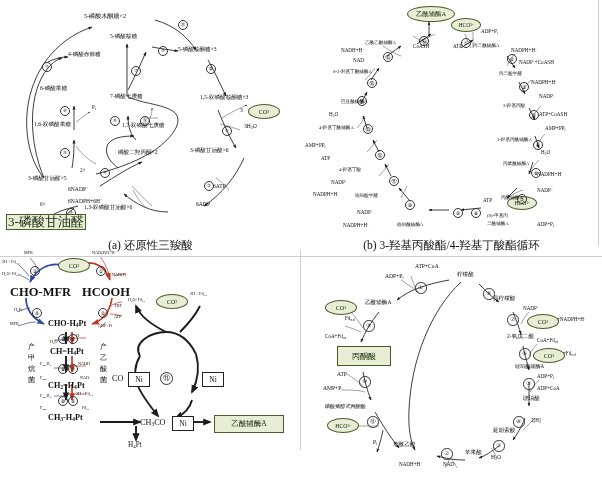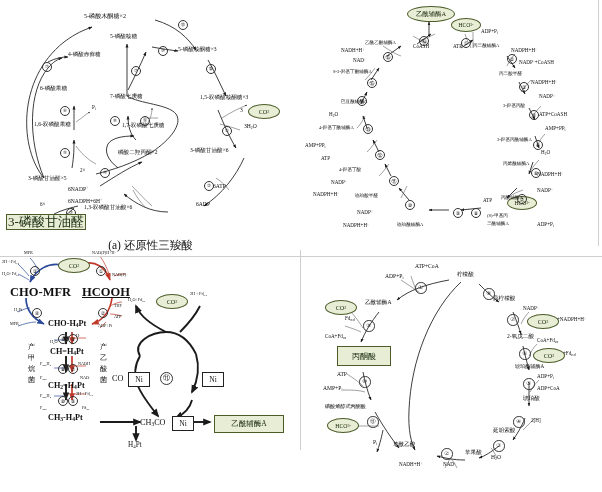--- a/index.html
+++ b/index.html
@@ -265,20 +265,21 @@
     <div class="stepnum sn8" style="left:170px;top:208px;">⑧</div>
     <div class="stepnum sn8" style="left:152px;top:208px;">⑨</div>
     <div class="stepnum sn8" style="left:104px;top:200px;">⑩</div>
     <div class="stepnum sn8" style="left:88px;top:176px;">⑪</div>
     <div class="stepnum sn8" style="left:74px;top:150px;">⑫</div>
     <div class="stepnum sn8" style="left:62px;top:124px;">⑬</div>
     <div class="stepnum sn8" style="left:56px;top:96px;">⑭</div>
     <div class="stepnum sn8" style="left:66px;top:78px;">⑮</div>
     <div class="stepnum sn8" style="left:82px;top:52px;">⑮</div>
 
+    <div class="caption" style="left:0;top:238px;width:301px;">(b) 3-羟基丙酸酯/4-羟基丁酸酯循环</div>
   </div>
 
   <div class="panel" style="left:0;top:236px;width:355px;height:242px;">
     <svg width="301" height="242">
       <defs>
         <marker id="chb" markerWidth="5" markerHeight="5" refX="4" refY="1.7" orient="auto">
             <path d="M0,0 L4.4,1.7 L0,3.4 z" fill="#2b4a9b"></path>
           </marker>
         <marker id="chr" markerWidth="5" markerHeight="5" refX="4" refY="1.7" orient="auto">
             <path d="M0,0 L4.4,1.7 L0,3.4 z" fill="#c0392b"></path>
@@ -335,21 +336,21 @@
 
     <div class="oval" style="left:58px;top:22px;width:30px;height:13px;font-size:6.2px;">CO<sub>2</sub></div>
     <div class="oval" style="left:156px;top:58px;width:30px;height:13px;font-size:6.2px;">CO<sub>2</sub></div>
 
     <div class="lb t4" style="left:24px;top:15px;">MFR</div>
     <div class="lb t4" style="left:2px;top:24px;">2H<sup>+</sup>+Fd<sub>red</sub></div>
     <div class="lb t4" style="left:2px;top:36px;">H<sub>2</sub>O+Fd<sub>ox</sub></div>
     <div class="lb t4" style="left:92px;top:15px;">NAD(P)H+H<sup>+</sup></div>
     <div class="lb t4" style="left:112px;top:37px;">NAD(P)<sup>+</sup></div>
     <div class="lb t12 bold" style="left:10px;top:50px;">CHO-MFR</div>
-    <div class="lb t12 bold" style="left:82px;top:50px;text-decoration:underline;">HCOOH</div>
+    <div class="lb t12 bold" style="left:82px;top:50px;">HCOOH</div>
     <div class="lb t4" style="left:14px;top:72px;">H<sub>4</sub>Pt</div>
     <div class="lb t4" style="left:10px;top:86px;">MFR</div>
     <div class="lb t4" style="left:114px;top:68px;">THF</div>
     <div class="lb t4" style="left:114px;top:79px;">ATP</div>
     <div class="lb t4" style="left:98px;top:88px;">ADP+Pi</div>
     <div class="lb t8 bold" style="left:48px;top:84px;">CHO-H<sub>4</sub>Pt</div>
     <div class="lb t4" style="left:50px;top:104px;">H<sub>2</sub>O</div>
     <div class="lb t4" style="left:76px;top:98px;">H<sup>+</sup></div>
     <div class="lb t8 bold" style="left:50px;top:112px;">CH=H<sub>4</sub>Pt</div>
     <div class="lb t4" style="left:40px;top:126px;">F<sub>420</sub>H<sub>2</sub></div>

